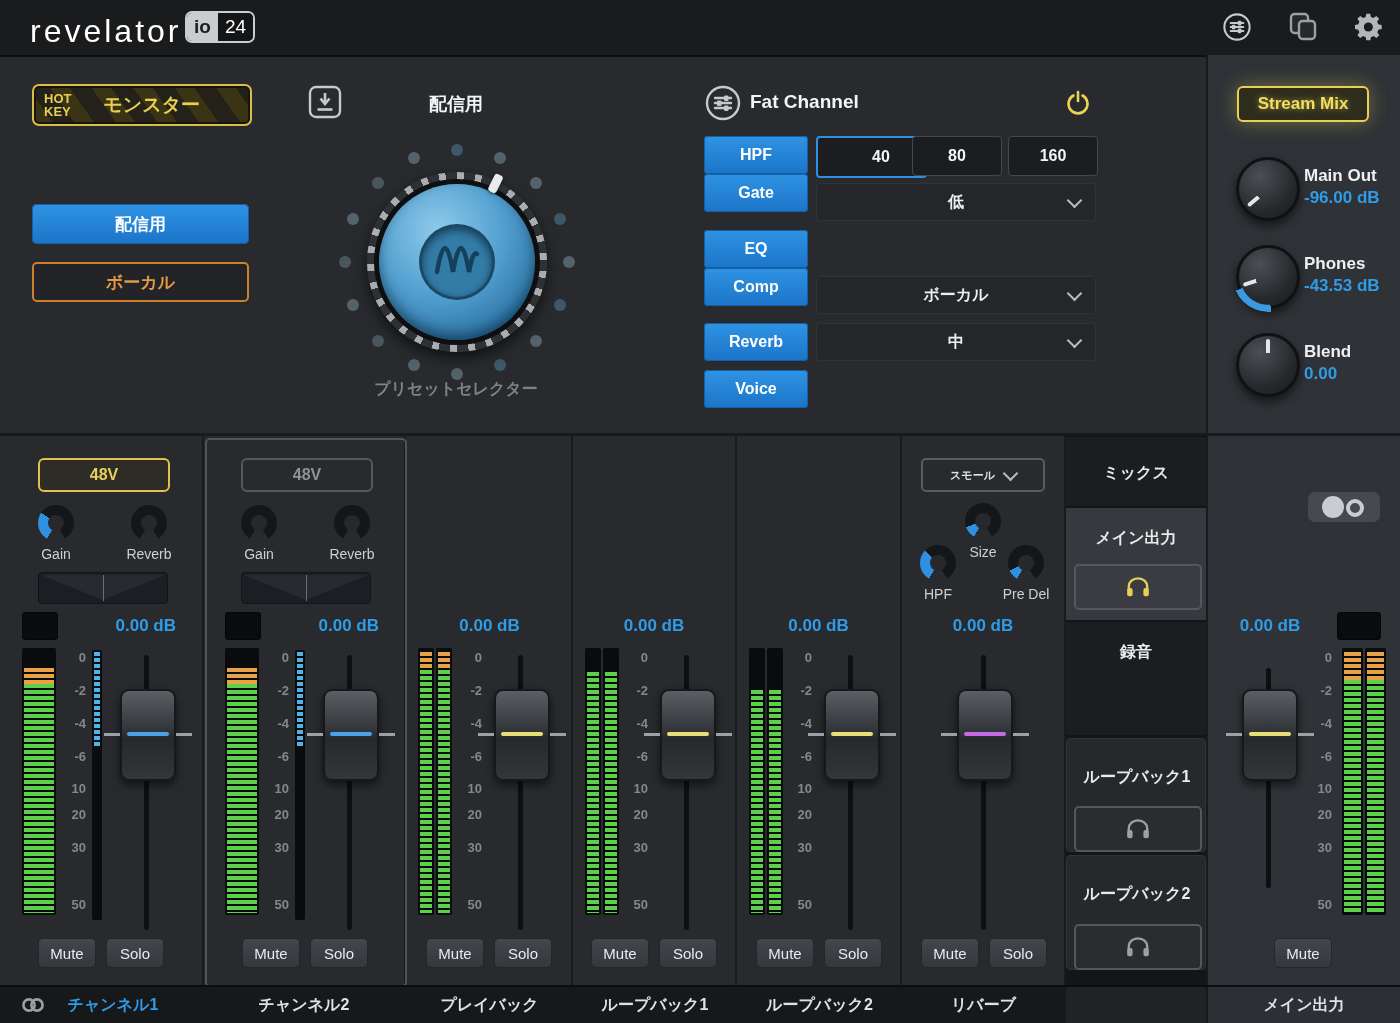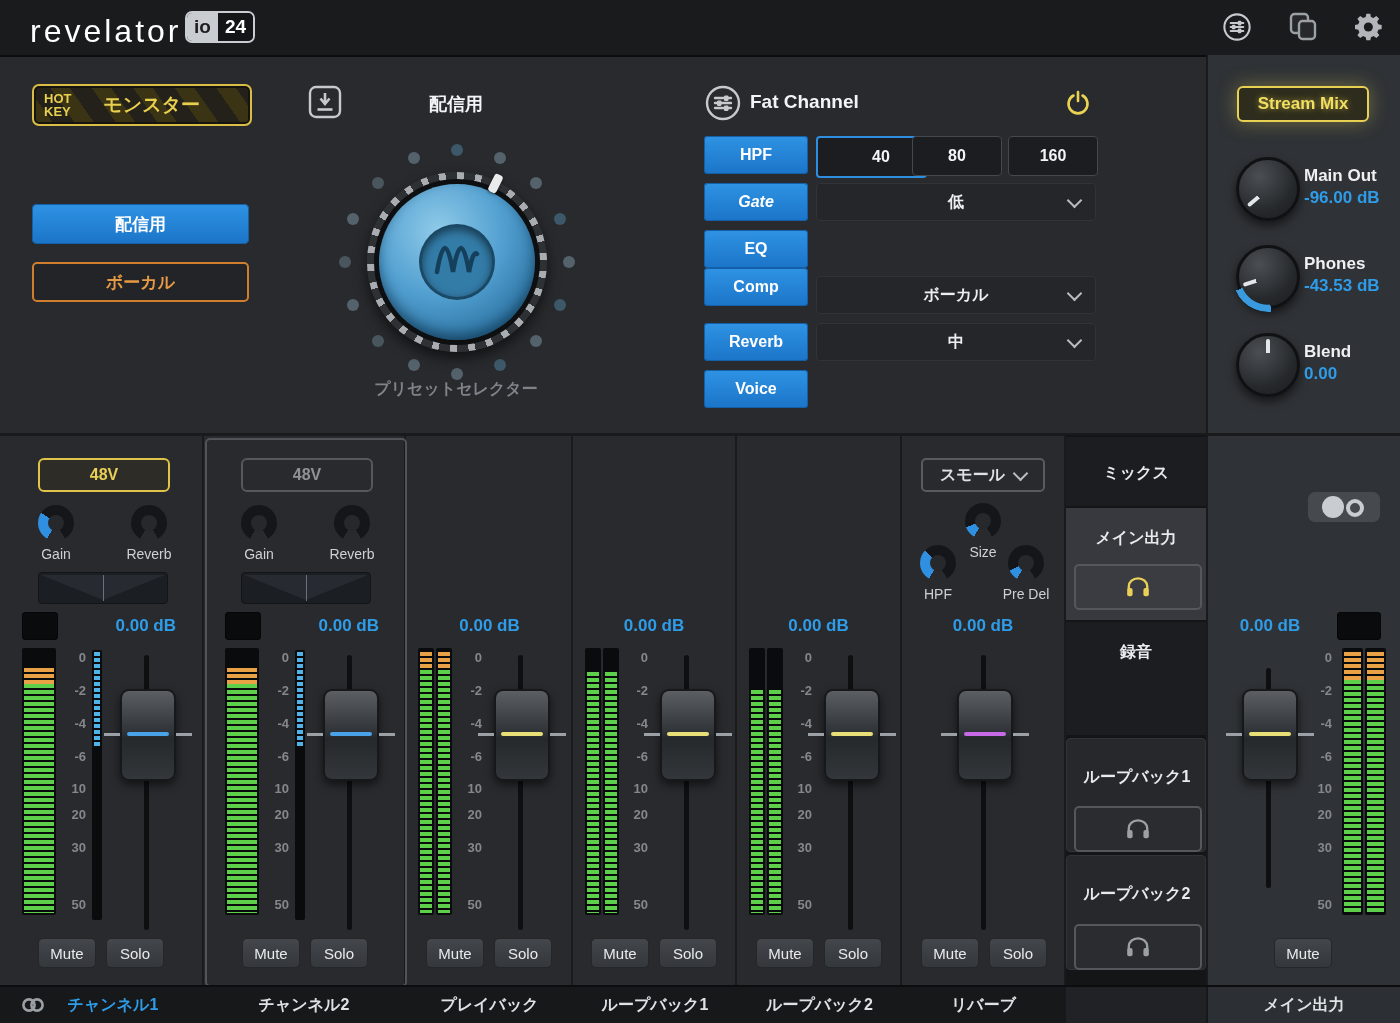--- a/index.html
+++ b/index.html
@@ -5,21 +5,21 @@
   html,body{margin:0;padding:0;background:#111;}
   #app{position:relative;width:1400px;height:1023px;background:#282a2d;overflow:hidden;
        font-family:"Liberation Sans","DejaVu Sans",sans-serif;color:#e8eaec;}
   .abs{position:absolute;}
 
   
   .topbar{left:0;top:0;width:1400px;height:55px;background:#1a1b1d;border-bottom:2px solid #0c0d0e;}
   .brand{left:30px;top:13px;font-size:32px;letter-spacing:3px;color:#ffffff;}
   .badge{left:185px;top:11px;height:28px;display:flex;border:2px solid #c9ccd0;border-radius:7px;overflow:hidden;}
   .badge .io{background:#c9ccd0;color:#1d1e20;font-weight:bold;font-size:19px;padding:1px 7px;display:flex;align-items:center;}
-  .badge .model{background:#141517;color:#fff;font-weight:bold;font-size:19px;padding:1px 7px;display:flex;align-items:center;}
+  .badge .model{background:#141517;color:#fff;font-weight:normal;font-size:19px;padding:1px 7px;display:flex;align-items:center;}
   .topicon{top:10px;width:34px;height:34px;display:flex;align-items:center;justify-content:center;cursor:pointer;}
 
   
   .hotkey{left:32px;top:84px;width:216px;height:38px;border:2px solid #d9bd45;border-radius:7px;
           background:repeating-linear-gradient(55deg,#3a3414 0 16px,#23211a 16px 34px);
           box-shadow:inset 0 0 0 2px #15140f;display:flex;align-items:center;}
   .hotkey .hk{color:#e8cf4e;font-weight:bold;font-size:13px;line-height:13px;margin-left:10px;}
   .hotkey .hkname{flex:1;text-align:center;color:#e8cf4e;font-weight:bold;font-size:19px;margin-right:18px;}
   .btn-stream{left:32px;top:204px;width:217px;height:40px;background:linear-gradient(#2f93e4,#1b74c8);
               border-radius:5px;display:flex;align-items:center;justify-content:center;color:#fff;font-weight:bold;font-size:17px;box-shadow:inset 0 0 0 1px #1460a8;}
@@ -98,21 +98,21 @@
   .s0{top:0}.s1{top:33px}.s2{top:66px}.s3{top:99px}.s4{top:131px}.s5{top:157px}.s6{top:190px}.s7{top:247px}
   .ftrack{width:5px;background:#0e0f11;border-radius:3px;}
   .fhandle{width:52px;height:88px;border-radius:9px;border:2px solid #17181a;cursor:pointer;
            background:linear-gradient(#5b5f64,#303337 46%,#26292c 54%,#33363a);box-shadow:0 4px 8px rgba(0,0,0,.55);}
   .fhandle .fline{position:absolute;left:5px;right:5px;top:41px;height:4px;border-radius:2px;background:var(--lc);}
   .fhandle .wl,.fhandle .wr{position:absolute;top:42px;width:16px;height:3px;background:#9ba1a6;}
   .fhandle .wl{left:-18px;} .fhandle .wr{right:-18px;}
   .sbtn{width:56px;height:28px;background:linear-gradient(#43474c,#34383c);border-radius:5px;border:1px solid #24262a;
         display:flex;align-items:center;justify-content:center;font-size:15px;color:#e8eaec;cursor:pointer;}
   .rdd{width:120px;height:30px;border:2px solid #585b5f;border-radius:5px;display:flex;align-items:center;justify-content:center;
-       color:#dfe2e5;font-weight:bold;font-size:16px;cursor:pointer;}
+       color:#dfe2e5;font-weight:bold;font-size:11px;cursor:pointer;}
   .rdd .chev{position:static;margin-left:10px;margin-top:-4px;}
 
   
   .tabcol{left:1066px;top:435px;width:140px;height:550px;background:#141517;}
   .tab{left:1066px;width:140px;color:#e8eaec;font-weight:bold;font-size:16px;}
   .tab .t{position:absolute;left:0;width:140px;text-align:center;}
   .hpbtn{left:1074px;width:124px;height:42px;border:2px solid #54575b;border-radius:5px;display:flex;align-items:center;justify-content:center;background:rgba(255,255,255,.02);cursor:pointer;}
   .tog{left:1308px;top:492px;width:72px;height:30px;background:#46494e;border-radius:7px;cursor:pointer;}
   .tog .tc1{position:absolute;left:14px;top:4px;width:22px;height:22px;border-radius:50%;background:#c9ccd0;}
   .tog .tc2{position:absolute;left:38px;top:7px;width:10px;height:10px;border-radius:50%;border:4px solid #c9ccd0;}
@@ -232,21 +232,21 @@
         <path d="M9.5 6.5 a9.5 9.5 0 1 0 9 0" fill="none" stroke="#ead253" stroke-width="2.6" stroke-linecap="round"></path>
         <line x1="14" y1="3" x2="14" y2="12" stroke="#ead253" stroke-width="2.6" stroke-linecap="round"></line>
       </svg>
   </div>
 
   <div class="abs pbtn" style="top:136px;">HPF</div>
   <div class="abs fbtn sel" style="left:816px;top:136px;padding-left:19px;">40</div>
   <div class="abs fbtn" style="left:912px;top:136px;">80</div>
   <div class="abs fbtn" style="left:1008px;top:136px;">160</div>
 
-  <div class="abs pbtn" style="top:183px;font-style:italic;">Gate</div>
+  <div class="abs pbtn" style="top:174px;">Gate</div>
   <div class="abs dd" style="top:183px;">
     <span>低</span>
     <span class="chev"></span>
   </div>
 
   <div class="abs pbtn" style="top:230px;">EQ</div>
 
   <div class="abs pbtn" style="top:268px;">Comp</div>
   <div class="abs dd" style="top:276px;">
     <span>ボーカル</span>

